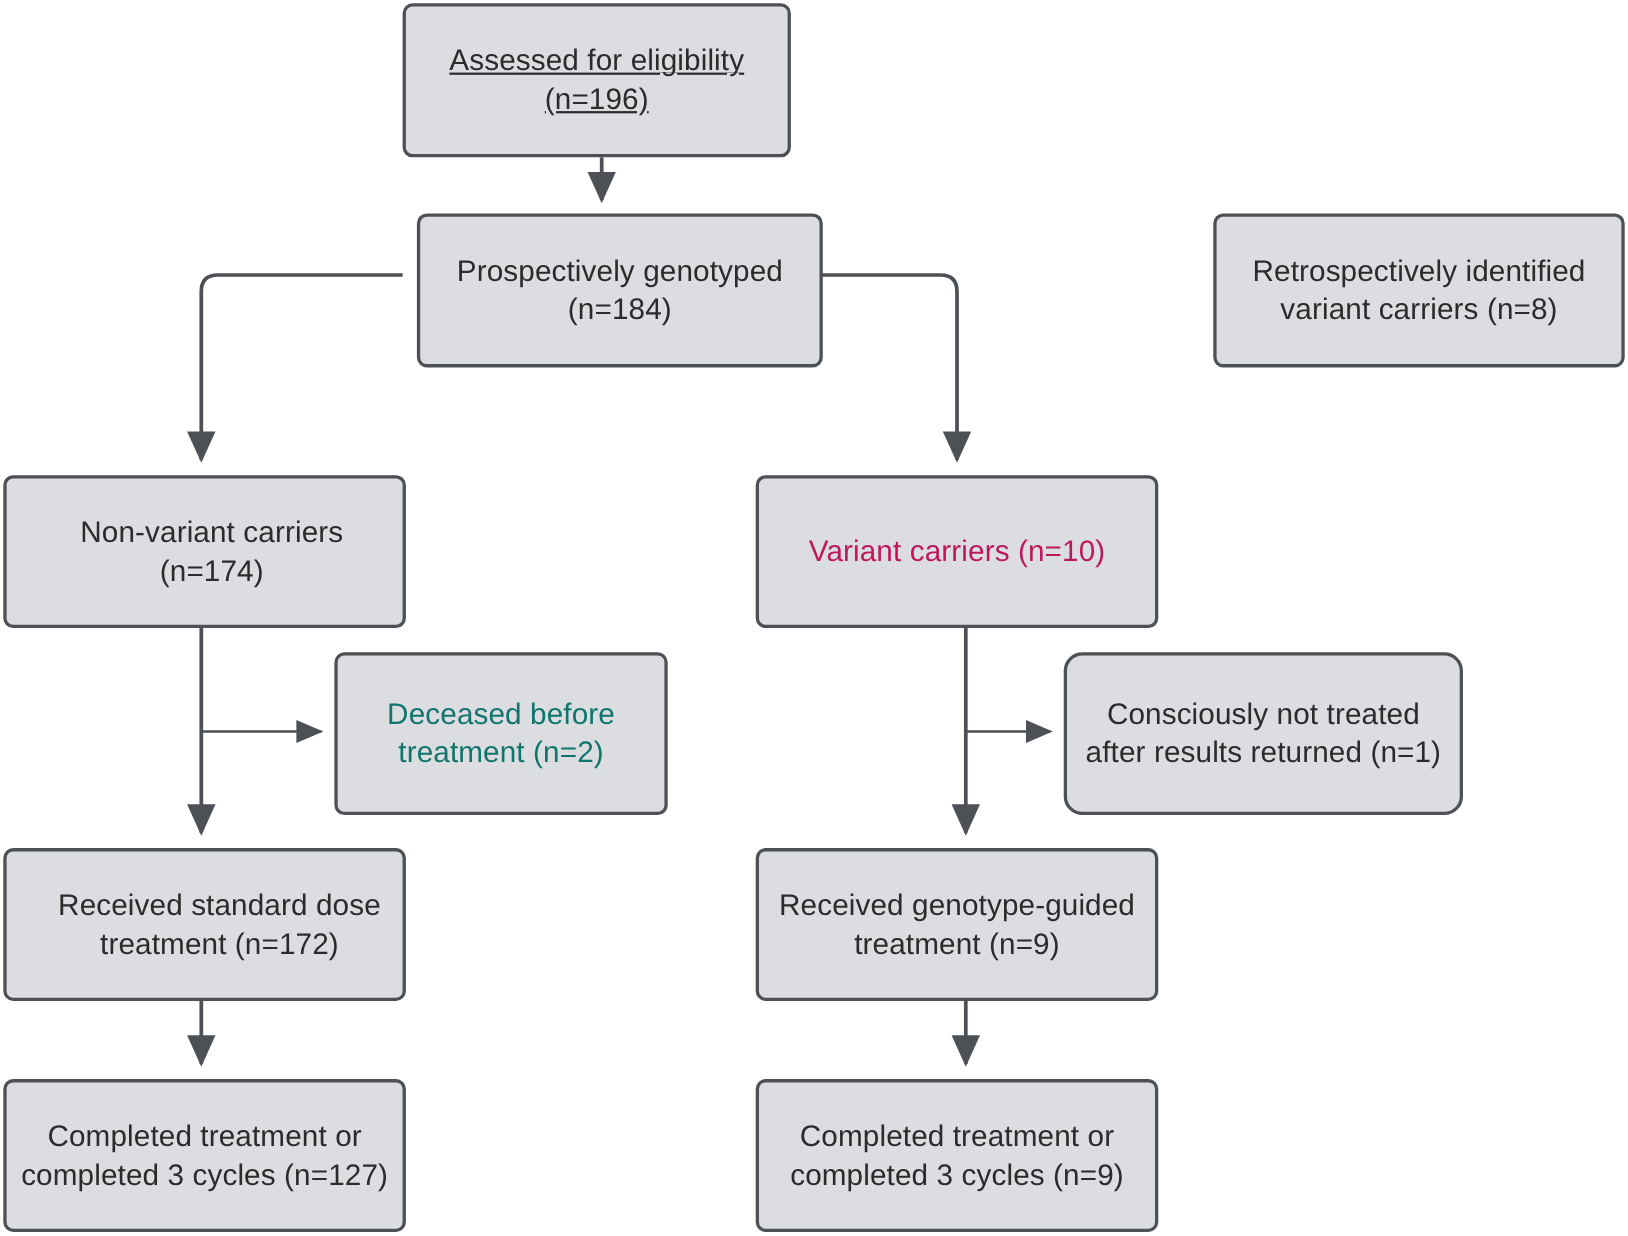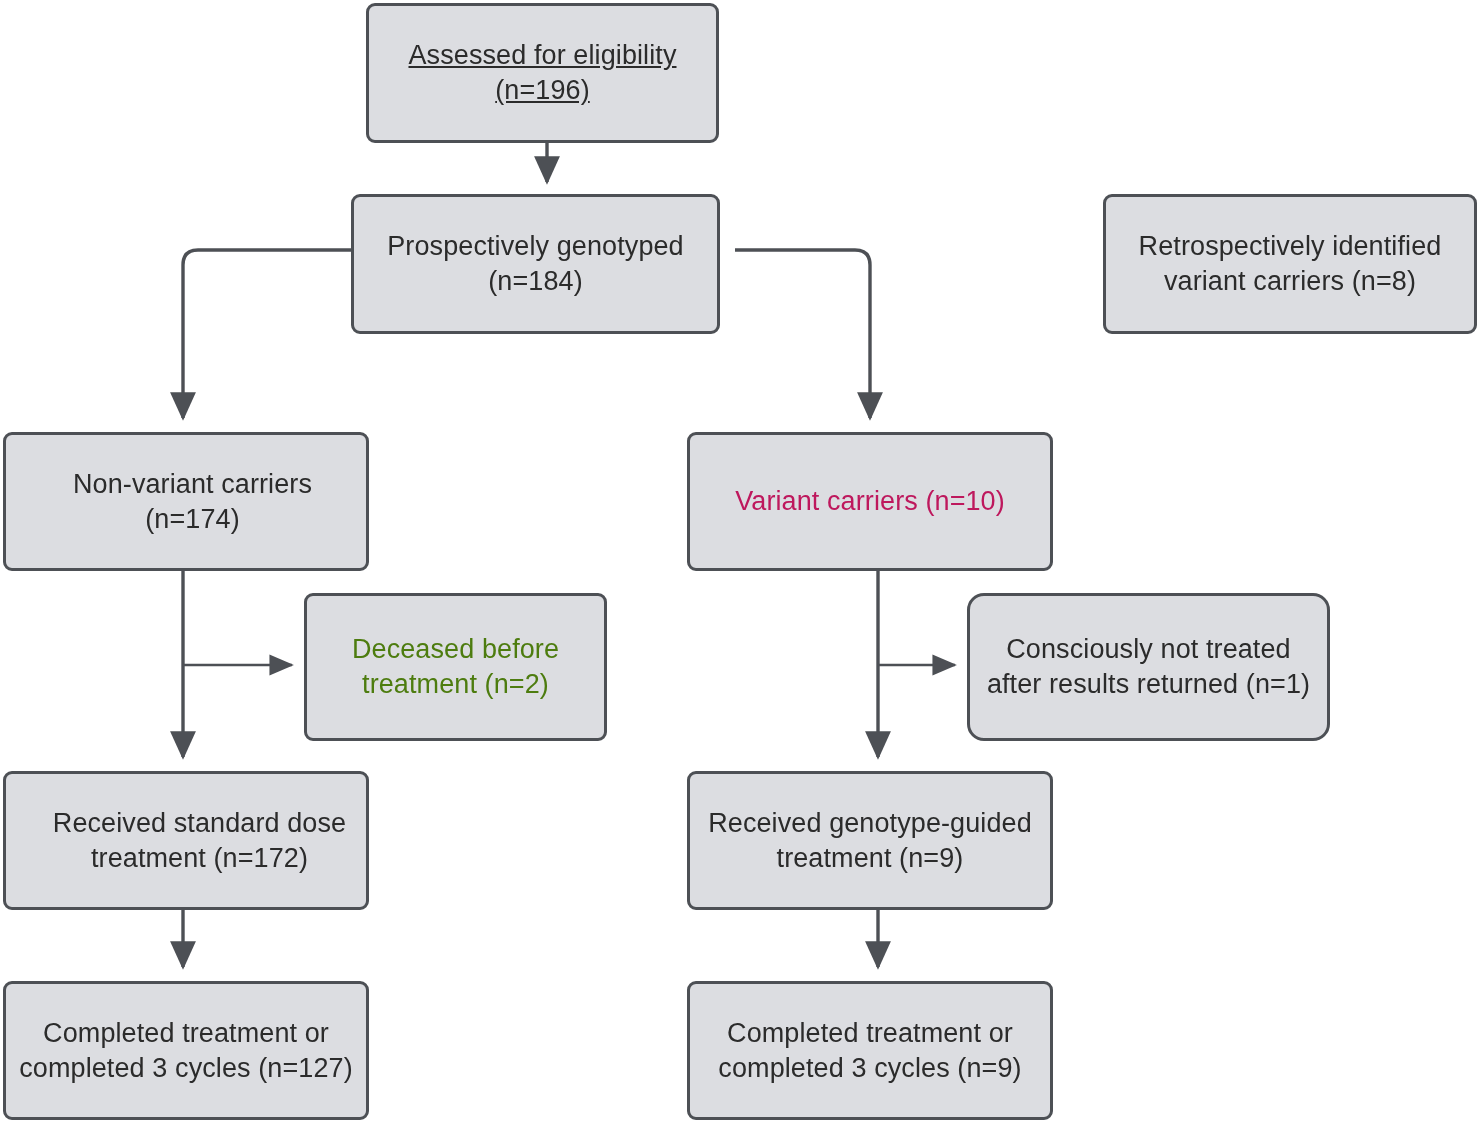--- a/index.html
+++ b/index.html
@@ -98,40 +98,40 @@
     <g>
       <path d="M878,910 L878,967" stroke="#4d5055" stroke-width="3.4" fill="none" marker-end="url(#arrowhead)"></path>
     </g>
   </svg>
 
   <div class="node" style="left: 366px; top: 3px; width: 353px; height: 140px; background: rgb(220, 221, 225); border-color: rgb(77, 80, 85); color: rgb(43, 43, 43); text-decoration: underline;">
     <span class="node-label">Assessed for eligibility
 (n=196)</span>
   </div>
 
-  <div class="node" style="left: 351px; top: 194px; width: 369px; height: 140px; background: rgb(220, 221, 225); border-color: rgb(77, 80, 85); color: rgb(43, 43, 43);">
+  <div class="node" style="left: 379px; top: 194px; width: 369px; height: 140px; background: rgb(220, 221, 225); border-color: rgb(77, 80, 85); color: rgb(43, 43, 43);">
     <span class="node-label">Prospectively genotyped
 (n=184)</span>
   </div>
 
   <div class="node" style="left: 1103px; top: 194px; width: 374px; height: 140px; background: rgb(220, 221, 225); border-color: rgb(77, 80, 85); color: rgb(43, 43, 43);">
     <span class="node-label">Retrospectively identified
 variant carriers (n=8)</span>
   </div>
 
   <div class="node" style="left: 3px; top: 432px; width: 366px; height: 139px; background: rgb(220, 221, 225); border-color: rgb(77, 80, 85); color: rgb(43, 43, 43); padding-left: 23px;">
     <span class="node-label">Non-variant carriers
 (n=174)</span>
   </div>
 
   <div class="node" style="left: 687px; top: 432px; width: 366px; height: 139px; background: rgb(220, 221, 225); border-color: rgb(77, 80, 85); color: #be185d;">
     <span class="node-label">Variant carriers (n=10)</span>
   </div>
 
-  <div class="node" style="left: 304px; top: 593px; width: 303px; height: 148px; background: rgb(220, 221, 225); border-color: rgb(77, 80, 85); color: #4d7c0f;">
+  <div class="node" style="left: 304px; top: 593px; width: 303px; height: 148px; background: rgb(220, 221, 225); border-color: rgb(77, 80, 85); color: #0f766e;">
     <span class="node-label">Deceased before
 treatment (n=2)</span>
   </div>
 
   <div class="node" style="left: 967px; top: 593px; width: 363px; height: 148px; background: rgb(220, 221, 225); border-color: rgb(77, 80, 85); color: rgb(43, 43, 43); border-radius: 17px;">
     <span class="node-label">Consciously not treated
 after results returned (n=1)</span>
   </div>
 
   <div class="node" style="left: 3px; top: 771px; width: 366px; height: 139px; background: rgb(220, 221, 225); border-color: rgb(77, 80, 85); color: rgb(43, 43, 43); padding-left: 37px;">

